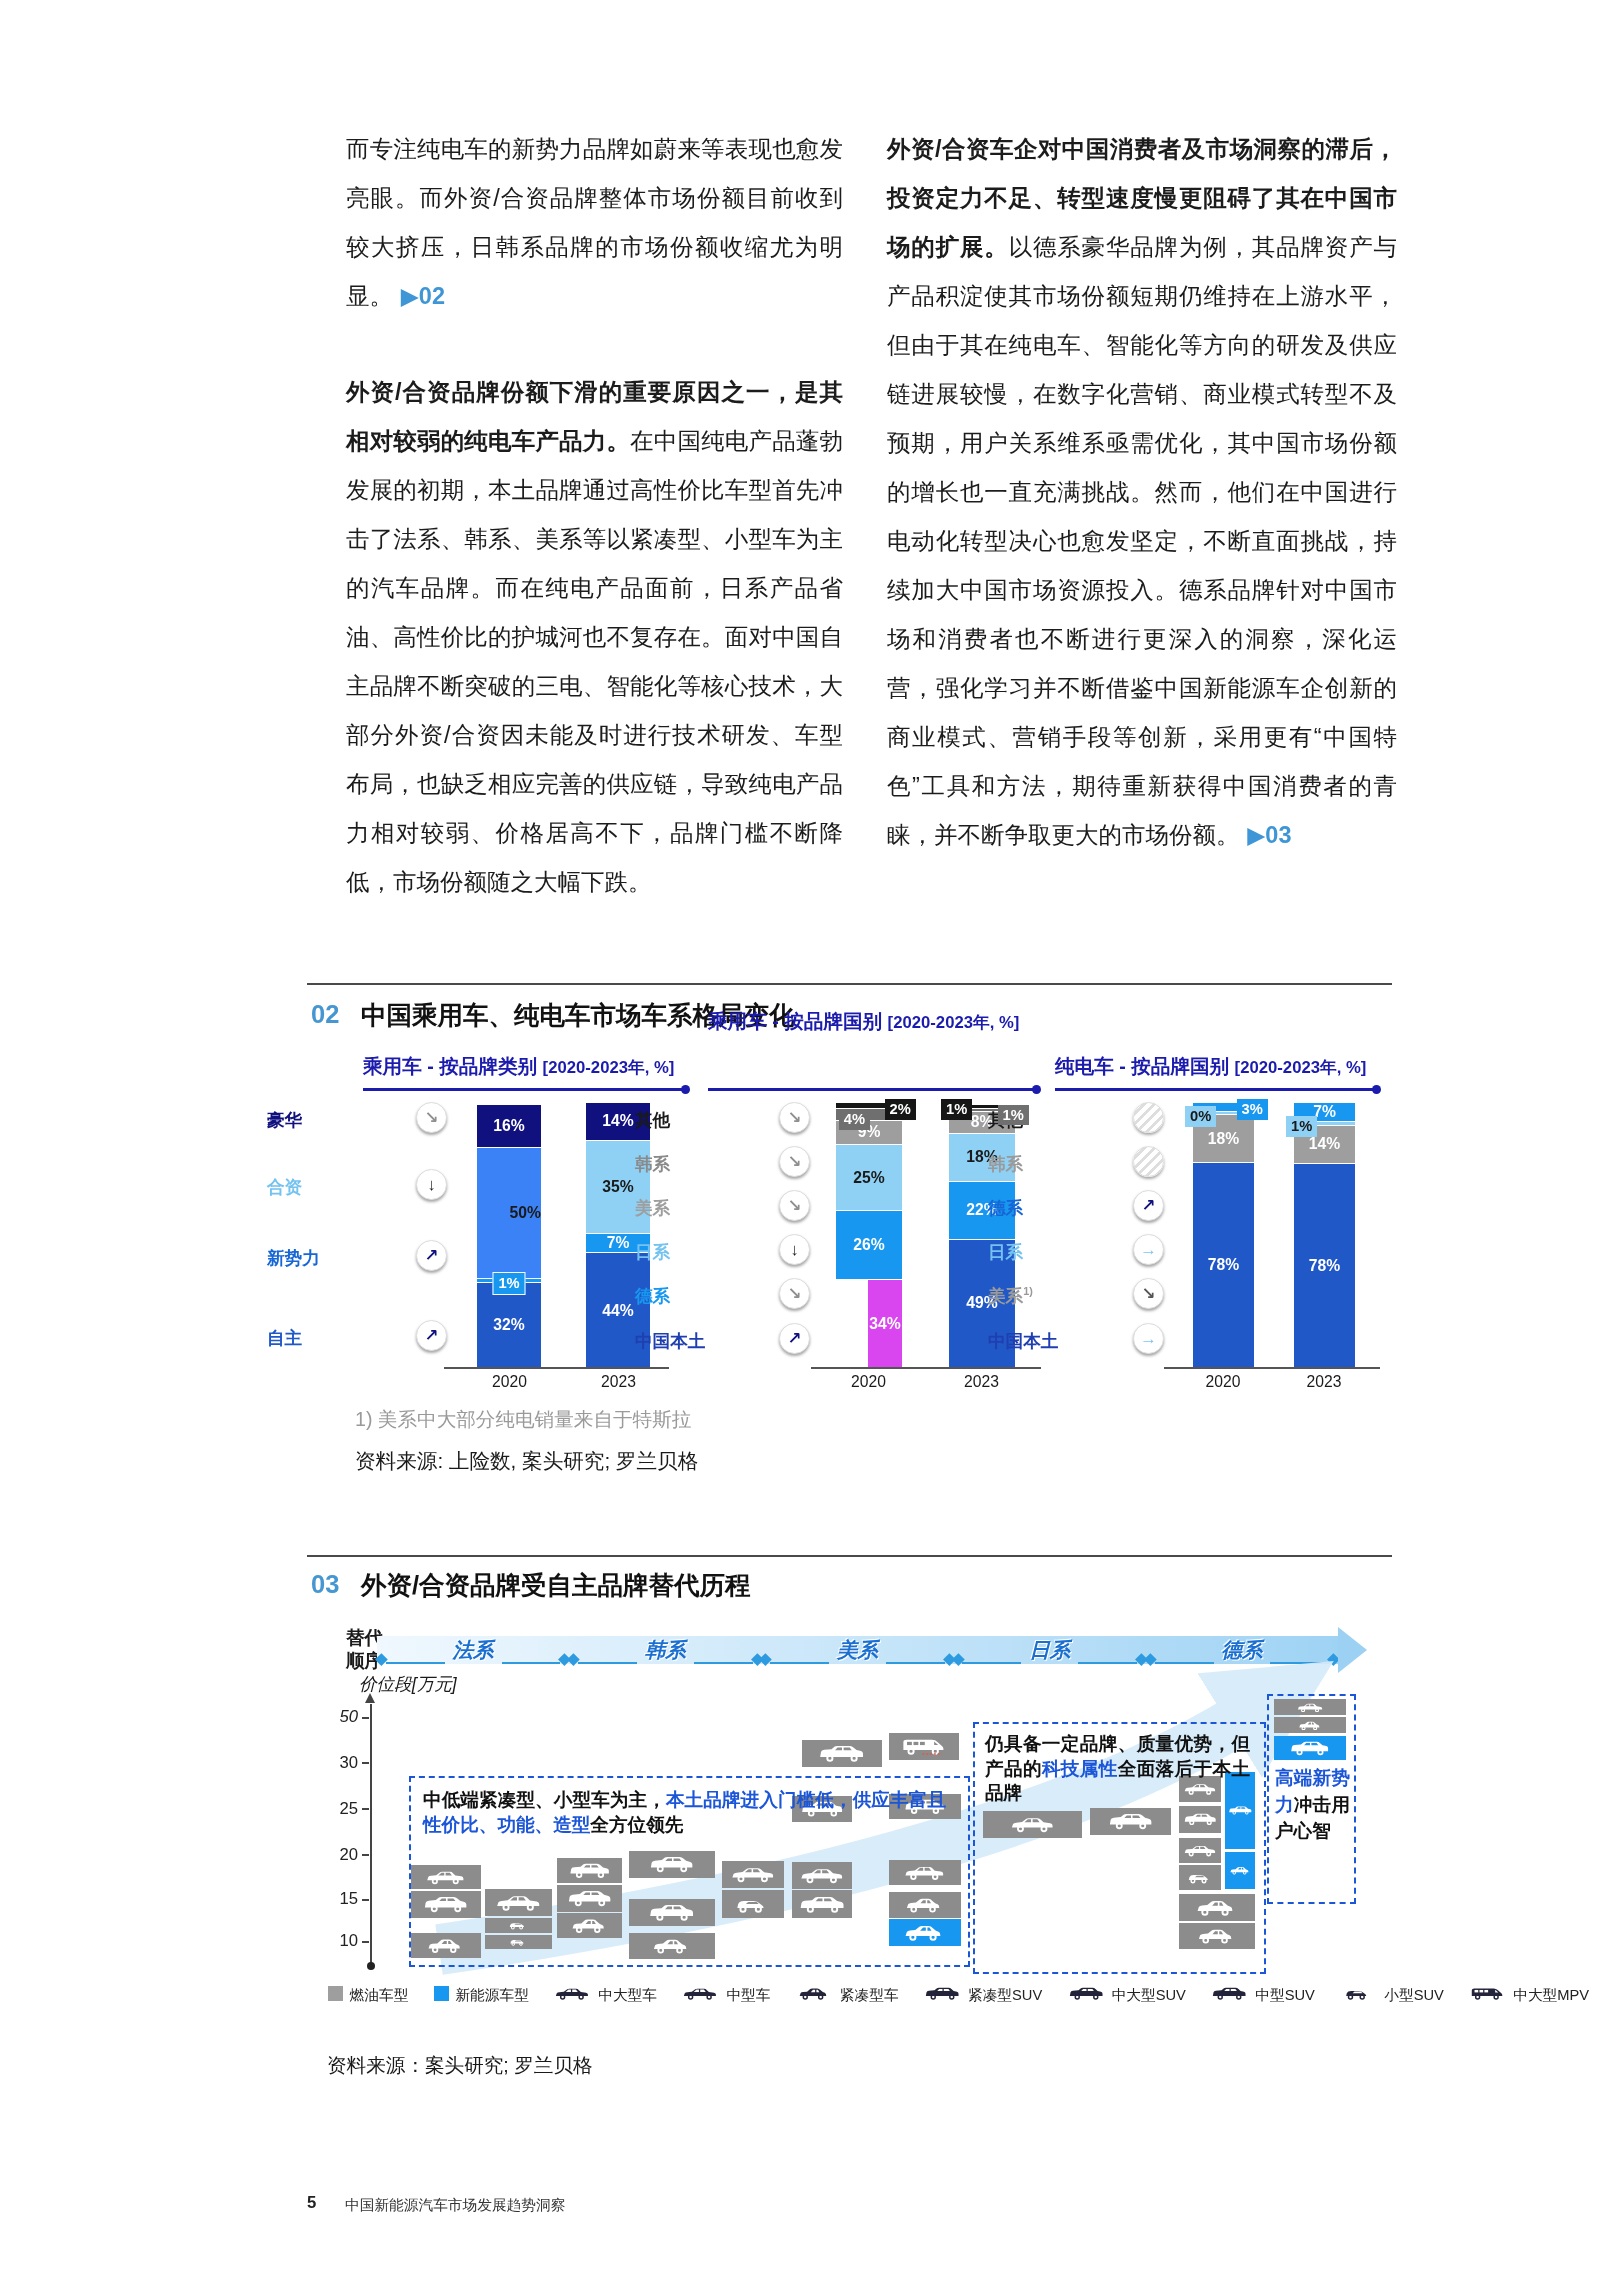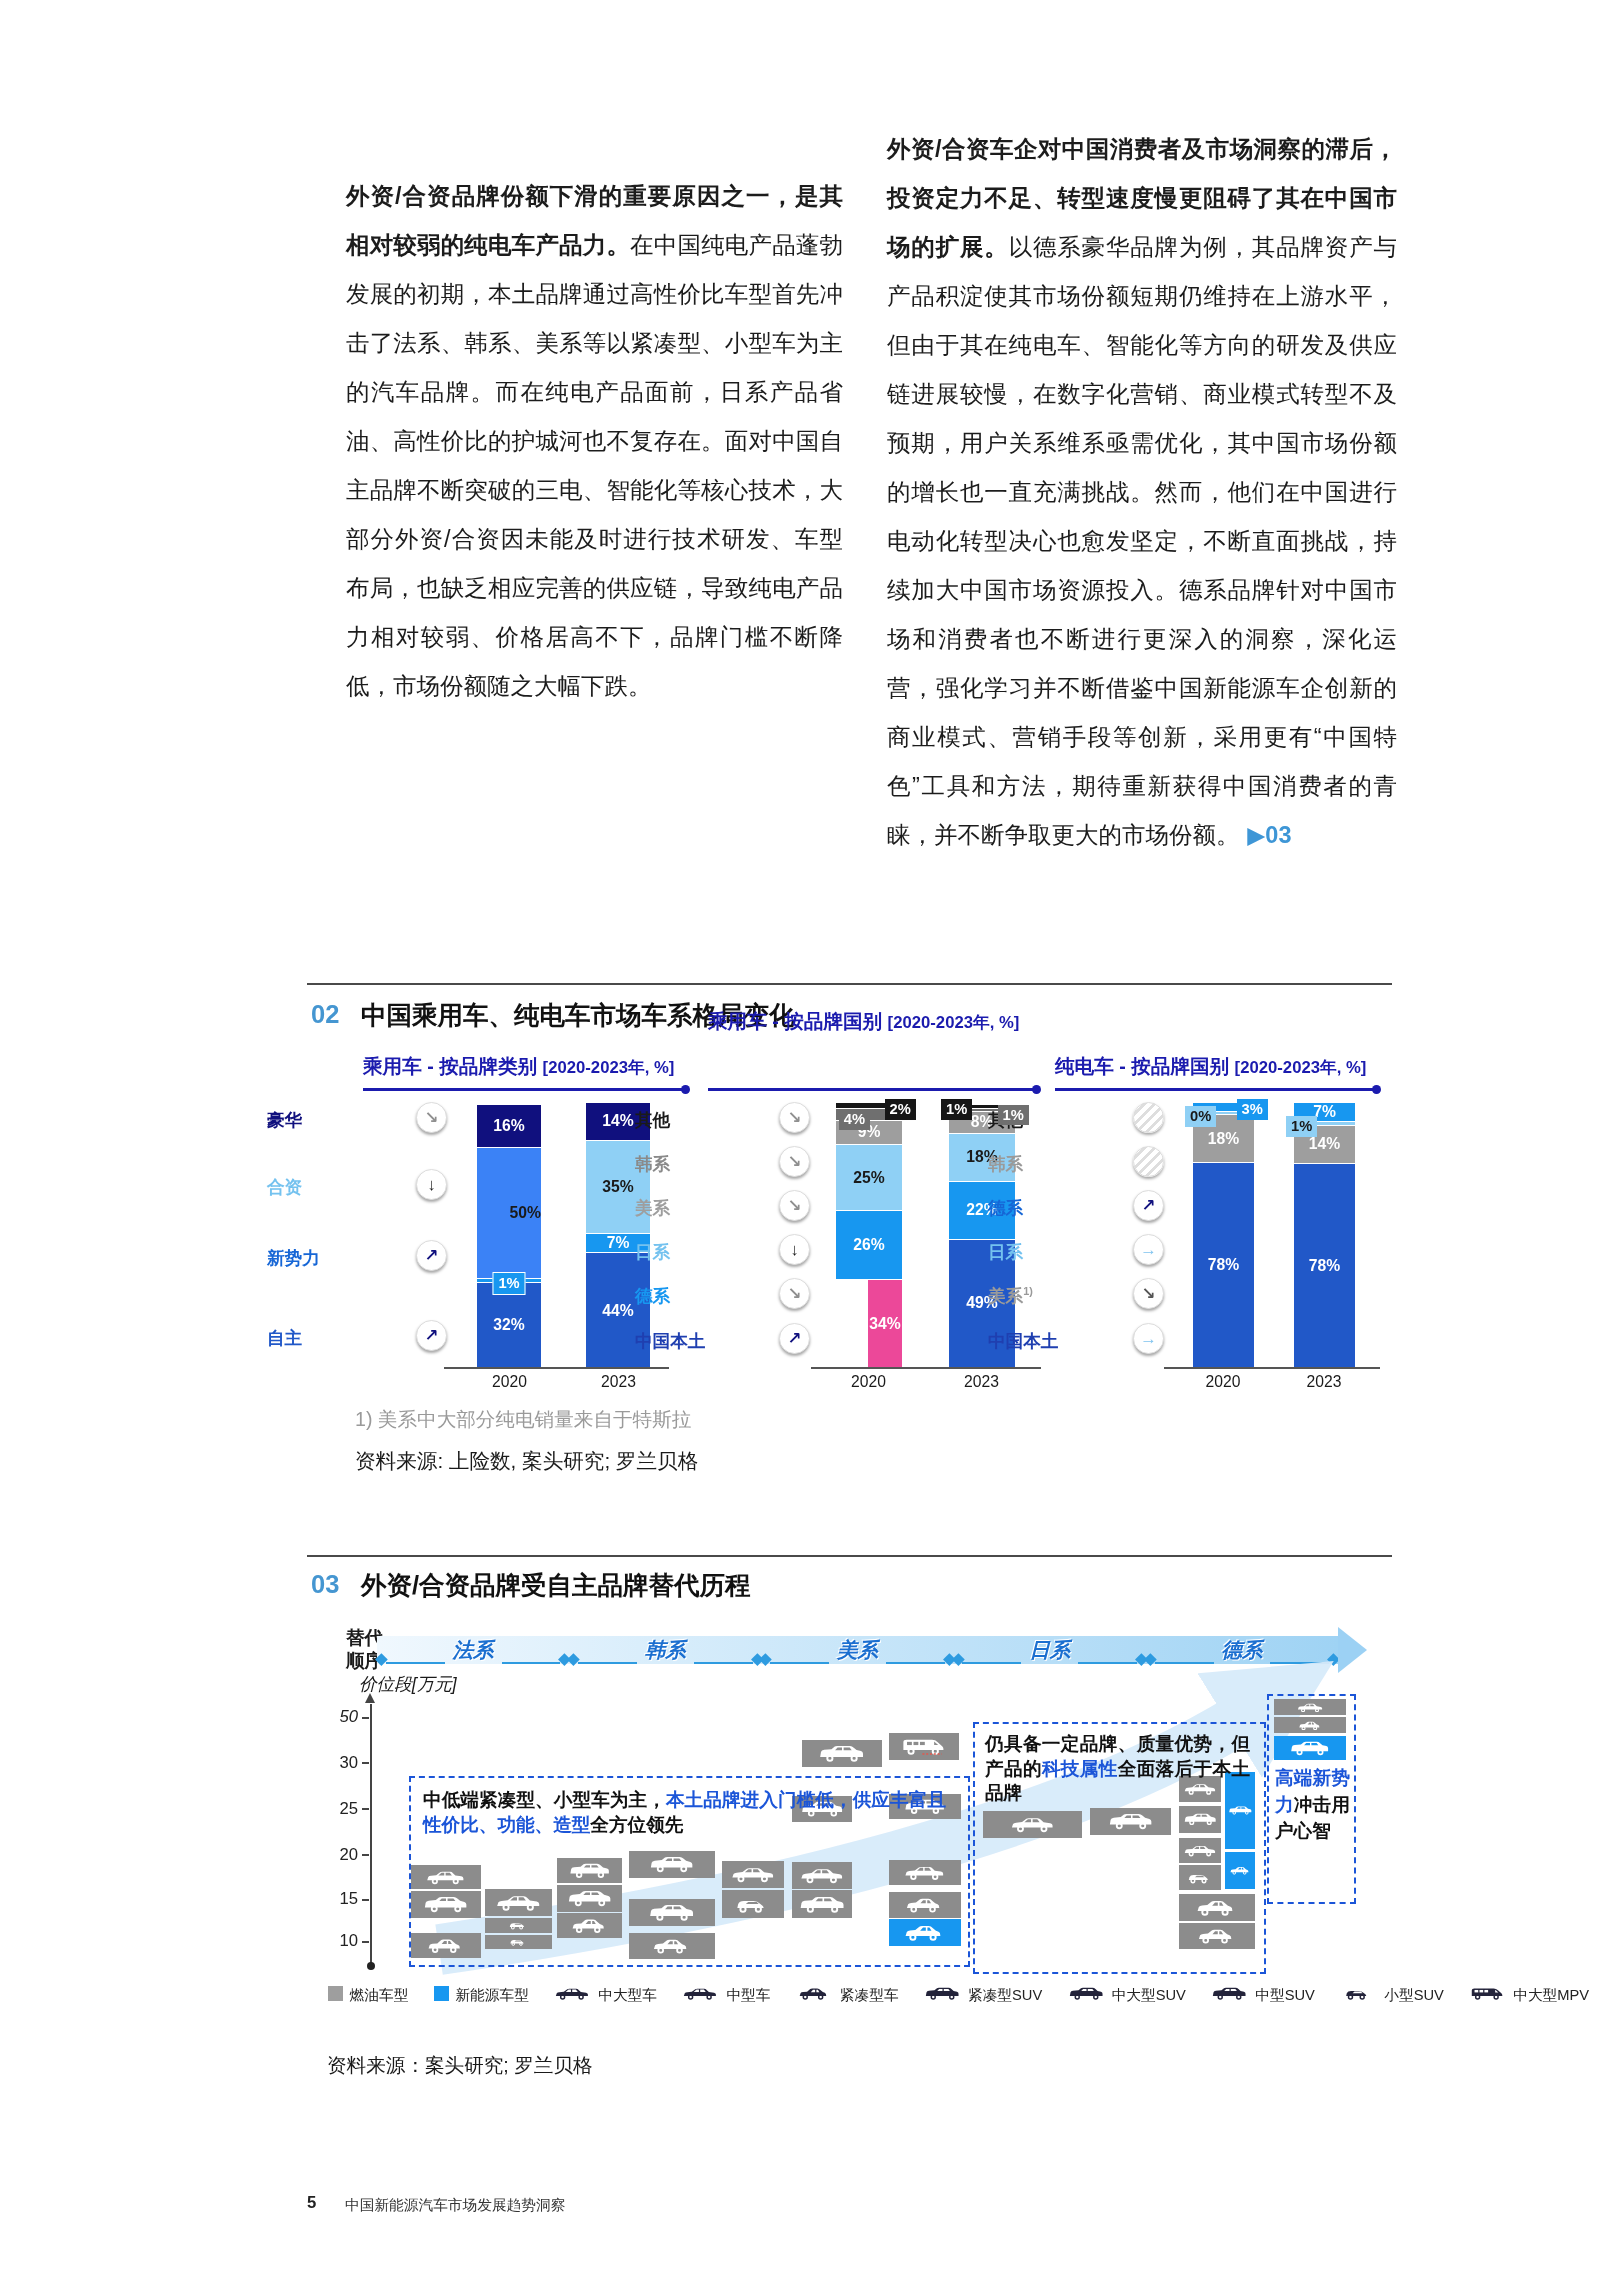--- a/index.html
+++ b/index.html
@@ -66,20 +66,21 @@
   .footer-num{position:absolute;left:307px;top:2193px;font-size:16.7px;font-weight:600;color:#222}
   .footer-title{position:absolute;left:345px;top:2196px;font-size:14.7px;color:#333}
   sup{font-size:10.8px}
 </style>
 </head>
 <body>
 
 <div class="page">
 
   <div id="col-left">
+    <p class="para" id="lp1"><span>而专注纯电车的新势力品牌如蔚来等表现也愈发亮眼。而外资/合资品牌整体市场份额目前收到较大挤压，日韩系品牌的市场份额收缩尤为明显。</span><span class="marker">▶02</span></p>
     <p class="para" id="lp2"><span class="b">外资/合资品牌份额下滑的重要原因之一，是其相对较弱的纯电车产品力。</span><span>在中国纯电产品蓬勃发展的初期，本土品牌通过高性价比车型首先冲击了法系、韩系、美系等以紧凑型、小型车为主的汽车品牌。而在纯电产品面前，日系产品省油、高性价比的护城河也不复存在。面对中国自主品牌不断突破的三电、智能化等核心技术，大部分外资/合资因未能及时进行技术研发、车型布局，也缺乏相应完善的供应链，导致纯电产品力相对较弱、价格居高不下，品牌门槛不断降低，市场份额随之大幅下跌。</span></p>
   </div>
   <div id="col-right">
     <p class="para" id="rp1"><span class="b">外资/合资车企对中国消费者及市场洞察的滞后，投资定力不足、转型速度慢更阻碍了其在中国市场的扩展。</span><span>以德系豪华品牌为例，其品牌资产与产品积淀使其市场份额短期仍维持在上游水平，但由于其在纯电车、智能化等方向的研发及供应链进展较慢，在数字化营销、商业模式转型不及预期，用户关系维系亟需优化，其中国市场份额的增长也一直充满挑战。然而，他们在中国进行电动化转型决心也愈发坚定，不断直面挑战，持续加大中国市场资源投入。德系品牌针对中国市场和消费者也不断进行更深入的洞察，深化运营，强化学习并不断借鉴中国新能源车企创新的商业模式、营销手段等创新，采用更有“中国特色”工具和方法，期待重新获得中国消费者的青睐，并不断争取更大的市场份额。</span><span class="marker">▶03</span></p>
   </div>
 
   <div class="divider" style="top:983px"></div>
   <div class="sec-num" style="top:1000px">02</div>
   <div class="sec-title" style="top:998px">中国乘用车、纯电车市场车系格局变化</div>
 
@@ -150,21 +151,21 @@
         </div>
         <div class="seg sep" style="height: 24px; background: rgb(158, 158, 158); color: rgb(255, 255, 255);">
           <span>9%</span>
         </div>
         <div class="seg sep" style="height: 66px; background: rgb(143, 208, 245); color: rgb(26, 26, 26);">
           <span>25%</span>
         </div>
         <div class="seg sep" style="height: 69px; background: rgb(23, 151, 240); color: rgb(255, 255, 255);">
           <span>26%</span>
         </div>
-        <div class="seg sep" style="height: 90px; background: #ec4899; color: rgb(255, 255, 255); margin-left: 32px;">
+        <div class="seg sep" style="height: 90px; background: #d946ef; color: rgb(255, 255, 255); margin-left: 32px;">
           <span>34%</span>
         </div>
       </div>
       <div class="yearlab" style="position: absolute; left: 816px; top: 1373px; width: 105px;">2020</div>
       <div class="bar" style="position: absolute; left: 949px; top: 1105px; width: 66px; height: 262px;">
         <div class="seg" style="height: 2.6px; background: rgb(22, 22, 22); color: rgb(255, 255, 255);">
           <span class="chip cl" style="background: rgb(22, 22, 22); color: rgb(255, 255, 255);">1%</span>
         </div>
         <div class="seg sep" style="height: 2.6px; background: rgb(111, 111, 111); color: rgb(255, 255, 255);">
           <span class="chip cr" style="background: rgb(111, 111, 111); color: rgb(255, 255, 255);">1%</span>

